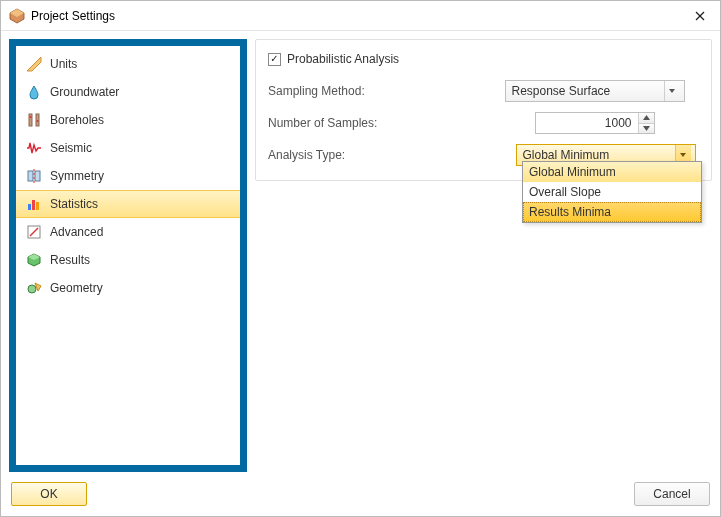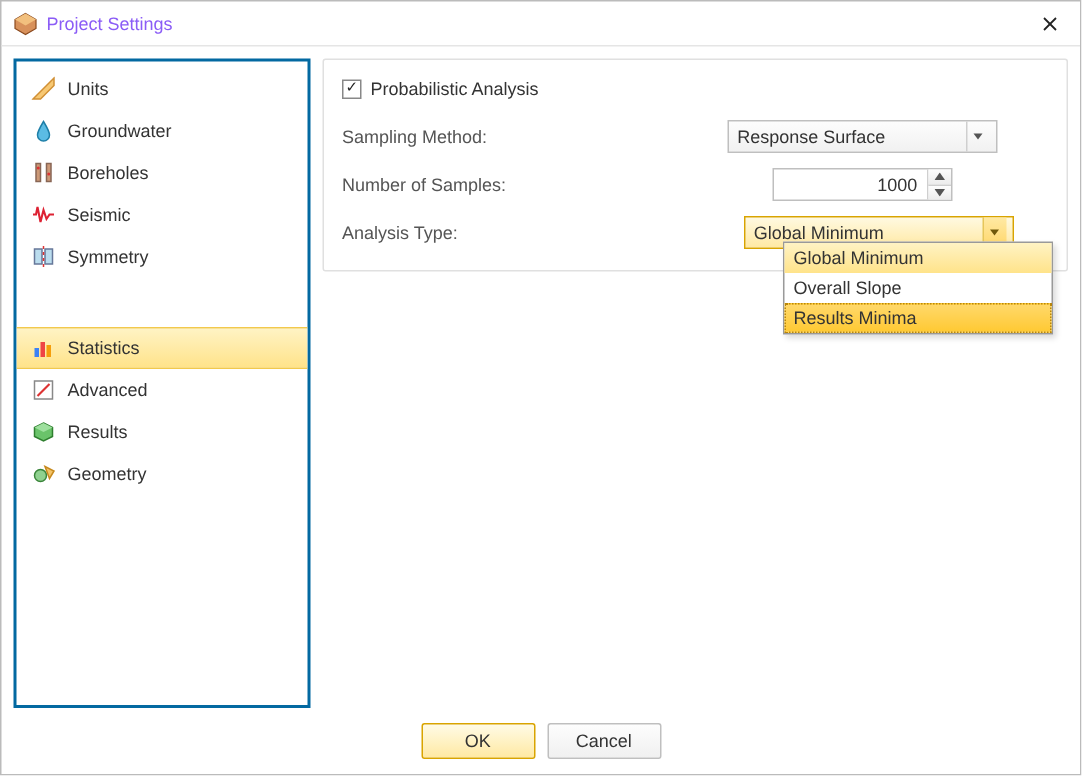--- a/index.html
+++ b/index.html
@@ -21,58 +21,57 @@
   .titlebar {
     height: 30px;
     display: flex;
     align-items: center;
     padding: 0 8px;
     border-bottom: 1px solid #e5e5e5;
   }
   .titlebar .app-icon {
     width: 16px; height: 16px; margin-right: 6px;
   }
-  .titlebar .title { font-size: 12px; color: #8b5cf6; }
+  .titlebar .title { font-size: 12px; color: #000000; }
   .titlebar .spacer { flex: 1; }
   .titlebar .close {
     width: 40px; height: 30px; display:flex; align-items:center; justify-content:center;
     margin-right:-8px;
     font-size: 14px; color:#222;
   }
 
   .body {
     flex: 1;
     display: flex;
     padding: 8px 8px 0 8px;
     gap: 8px;
     min-height: 0;
   }
 
   .sidebar {
-    width: 198px;
-    border: 2px solid #0369a1;
+    width: 238px;
+    border: 7px solid #0369a1;
     background: #fff;
     padding: 4px 0;
     overflow: hidden;
   }
   .side-item {
     display: flex;
     align-items: center;
     height: 28px;
     padding: 0 6px 0 10px;
     gap: 8px;
     cursor: default;
     color: #333;
   }
   .side-item.selected {
     background: linear-gradient(#fff3c4, #ffe38a);
     border-top: 1px solid #f2c94c;
     border-bottom: 1px solid #f2c94c;
     height: 28px;
-    margin-top: 33px;
   }
   .side-item .icon { width:16px; height:16px; display:flex; align-items:center; justify-content:center; }
   .side-item .label { font-size: 12px; }
 
   .content {
     flex: 1;
     position: relative;
   }
 
   .groupbox {
@@ -166,21 +165,21 @@
     background: linear-gradient(#ffd86b,#ffc933);
     border: 1px dotted #b8860b;
     padding: 0 5px;
     height: 20px;
   }
 
   .footer {
     height: 44px;
     display:flex;
     align-items:center;
-    justify-content:center;
+    justify-content:space-between;
     gap: 8px;
     padding: 0 10px;
   }
   .btn {
     min-width: 76px;
     height: 24px;
     border: 1px solid #bfbfbf;
     background: linear-gradient(#fdfdfd,#f0f0f0);
     display:flex; align-items:center; justify-content:center;
     font-size:12px; color:#333;

